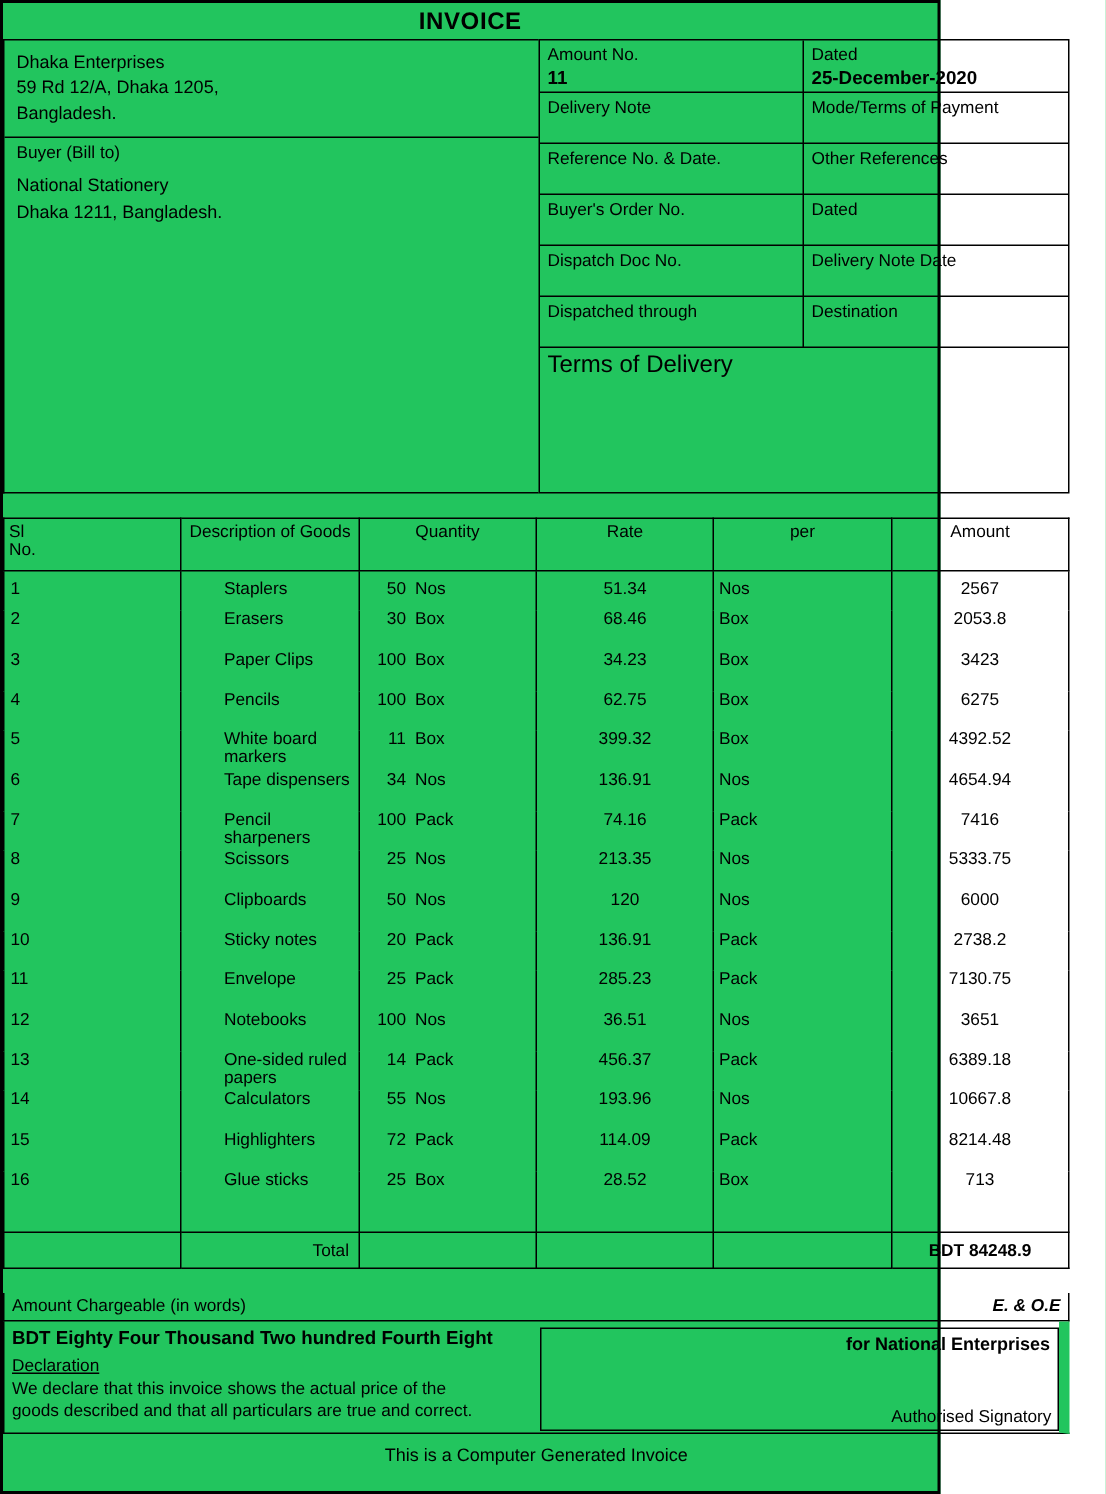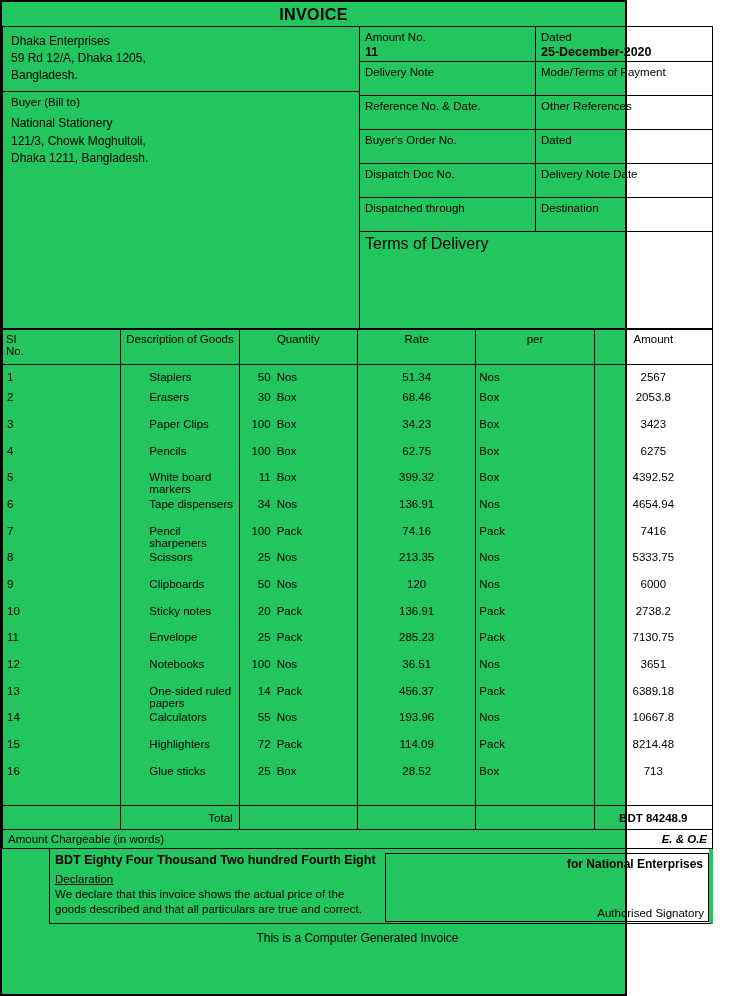--- a/index.html
+++ b/index.html
@@ -96,21 +96,21 @@
   .terms-cell {
     box-sizing: border-box;
     width: 352px;
     height: 96px;
     padding: 3px 6px 0 5px;
   }
 
   
   .items {
     width: 711px;
-    margin: 0 auto;
+    margin: 16px auto;
     border-collapse: collapse;
     table-layout: fixed;
   }
   .items th {
     border: 1px solid #000;
     font-size: 11.5px;
     text-align: center;
     vertical-align: top;
     padding: 3px 0 0 0;
     height: 35px;
@@ -170,24 +170,23 @@
     align-items: center;
     padding: 0 5px 0 5px;
   }
   .chargeable-row .lbl { font-size: 11.5px; }
   .chargeable-row .eoe { font-size: 11.5px; font-style: italic; font-weight: bold; }
 
   .decl-wrap {
     display: flex;
     box-sizing: border-box;
     border-left: 1px solid #000;
-    border-right: 4px solid #22c55e;
+    border-right: 7px solid #22c55e;
     border-bottom: 1px solid #000;
     height: 75px;
-    margin-left: 47px;
   }
   .decl-left {
     width: 360px;
     box-sizing: border-box;
     padding: 3px 4px 0 5px;
   }
   .words {
     font-size: 12.5px;
     font-weight: bold;
     line-height: 17px;
@@ -236,21 +235,20 @@
     <div class="hdr-left">
       <div class="seller-box">
         <div class="seller-line">Dhaka Enterprises</div>
         <div class="seller-line">59 Rd 12/A, Dhaka 1205,</div>
         <div class="seller-line">Bangladesh.</div>
       </div>
       <div class="buyer-box">
         <div class="buyer-label">Buyer (Bill to)</div>
         <div class="buyer-lines">
           <div class="buyer-line">National Stationery</div>
-          <div class="buyer-line">121/3, Chowk Moghultoli,</div>
           <div class="buyer-line">Dhaka 1211, Bangladesh.</div>
         </div>
       </div>
     </div>
 
     <div class="hdr-right">
 
       <div class="ref-row">
         <div class="ref-cell left h-a">
           <span class="lbl">Amount No.</span>

